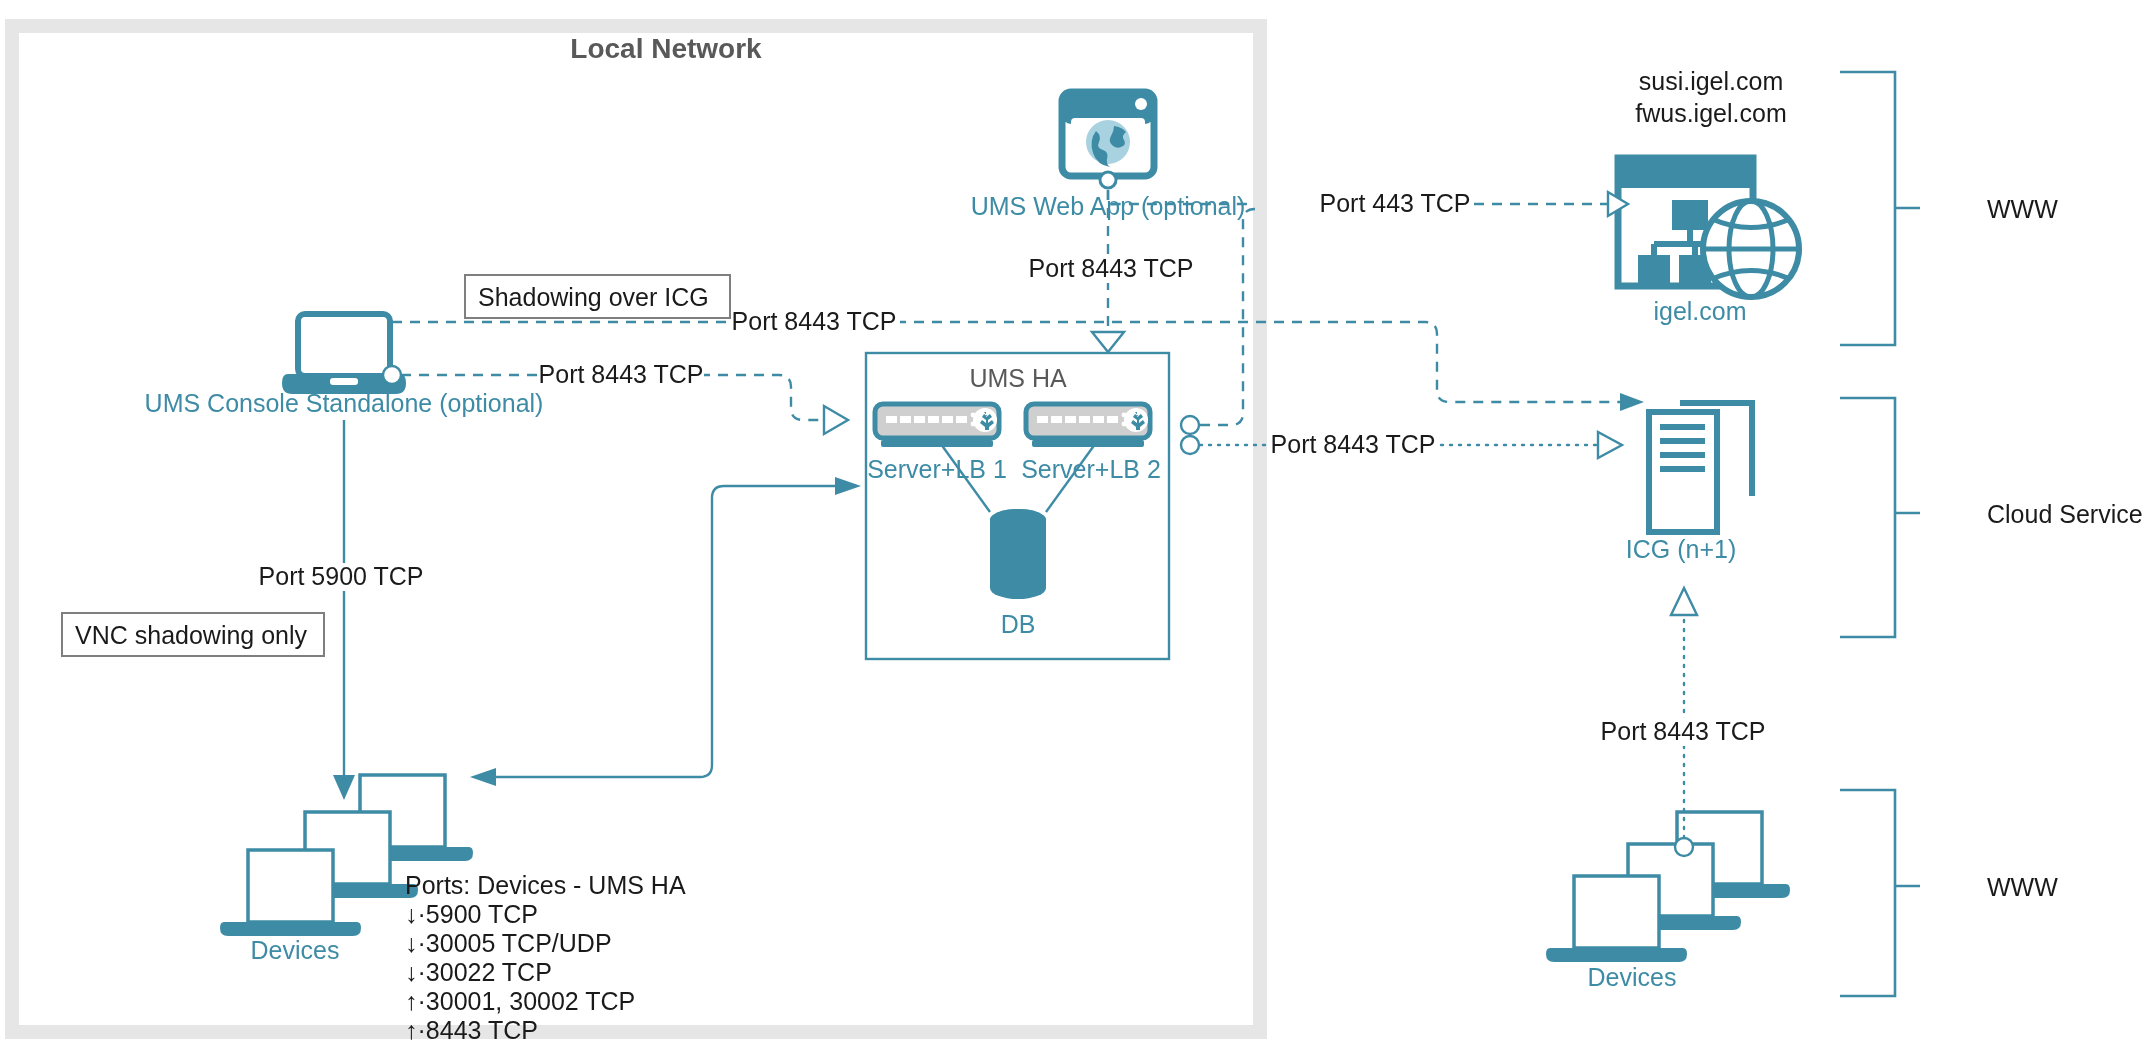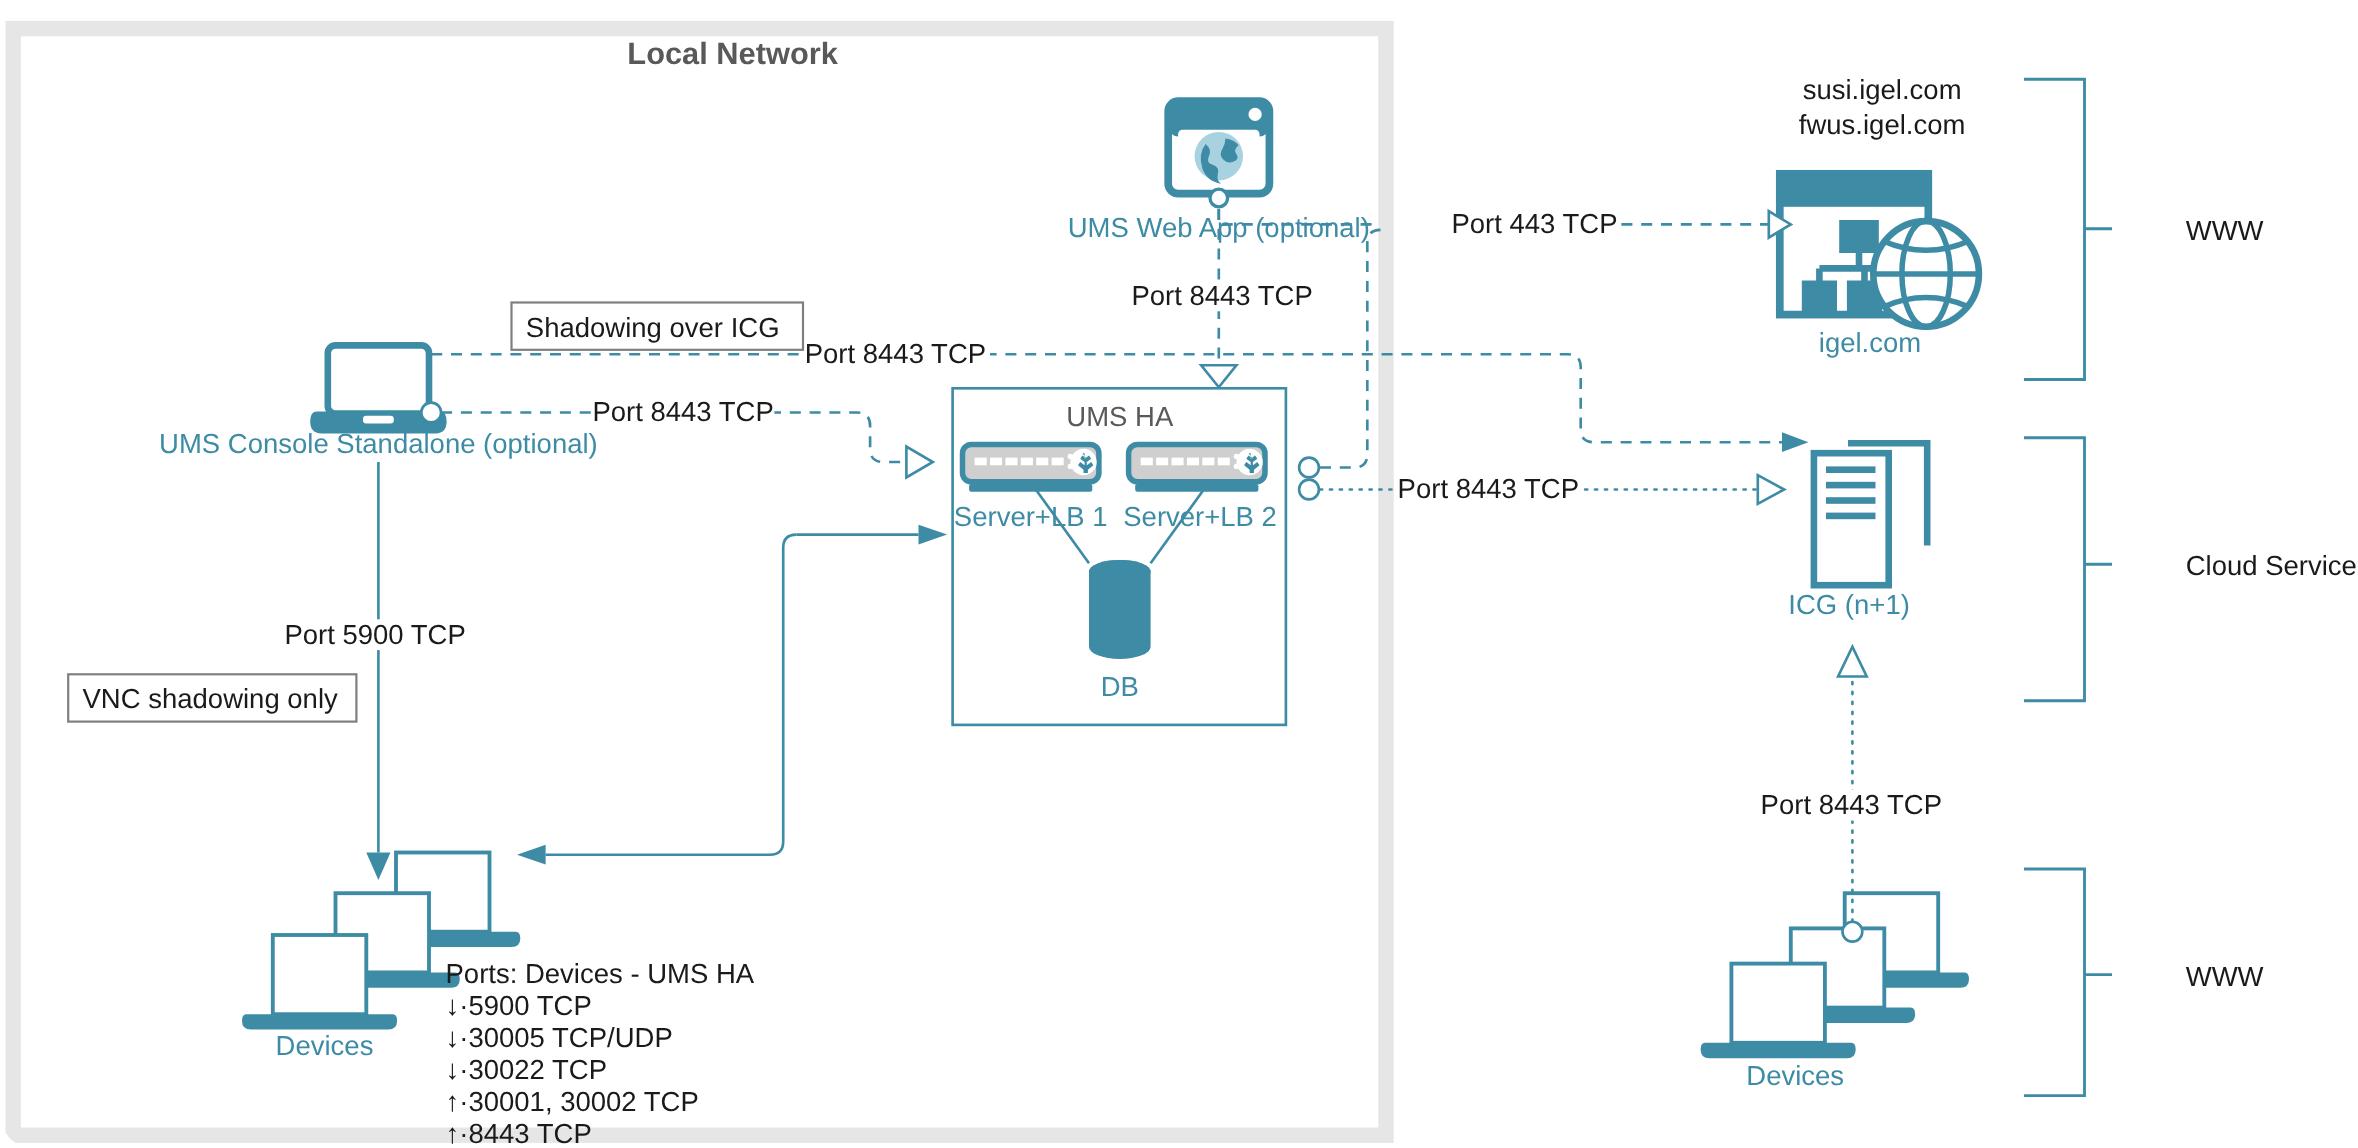--- a/index.html
+++ b/index.html
@@ -7,21 +7,20 @@
     padding: 0;
     background: #ffffff;
   }
   #stage {
     position: relative;
     width: 2144px;
     height: 1044px;
     background: #ffffff;
     font-family: "Liberation Sans", sans-serif;
     overflow: hidden;
-    border-radius: 31px;
   }
   #diagram-svg {
     position: absolute;
     left: 0;
     top: 0;
     width: 2144px;
     height: 1044px;
   }
   .txt-dark {
     font-family: "Liberation Sans", sans-serif;

